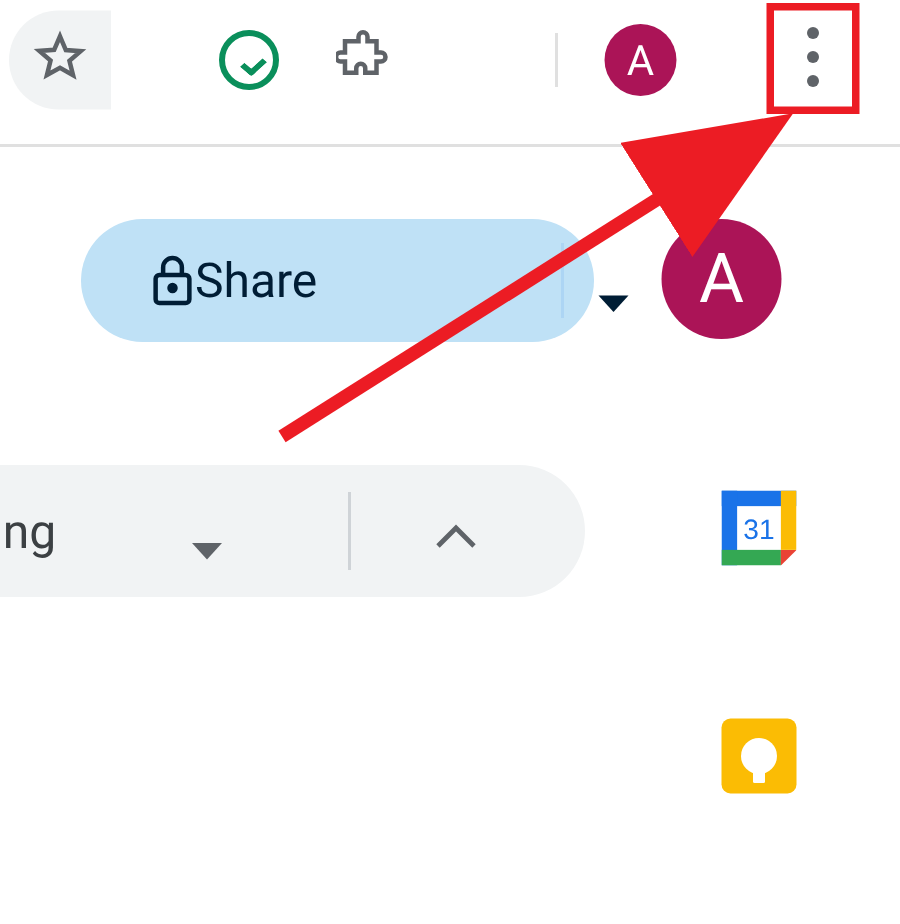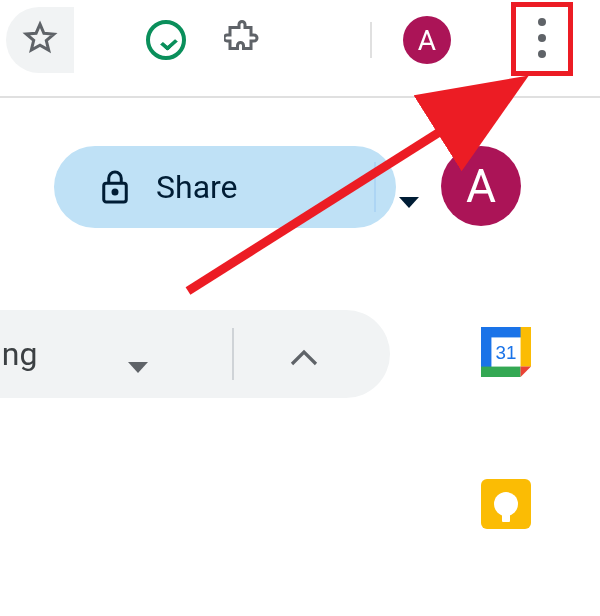--- a/index.html
+++ b/index.html
@@ -76,21 +76,21 @@
     .share-row { position: absolute; top: 146px; left: 0; width: 600px; height: 90px; }
     .share-pill {
       position: absolute; left: 54px; top: 0;
       width: 342px; height: 82px; border-radius: 41px;
       background: #bfe1f6;
       display: flex; align-items: center;
       color: #001d35; font-size: 32px;
     }
     .share-lock { margin-left: 46px; }
     .share-lock svg { width: 30px; height: 36px; display: block; }
-    .share-text { margin-left: 26px; }
+    .share-text { }
     .share-sep { position: absolute; left: 320px; top: 16px; width: 2px; height: 50px; background: #1a73e870; opacity: 0.25; }
     .share-caret { position: absolute; left: 344px; top: 34px; }
     .share-caret svg { width: 22px; height: 14px; }
     .avatar-large {
       position: absolute; left: 441px; top: 0;
       width: 80px; height: 80px; border-radius: 50%;
       background: #ab1457; color: #fff;
       display: flex; align-items: center; justify-content: center;
       font-size: 46px;
     }

